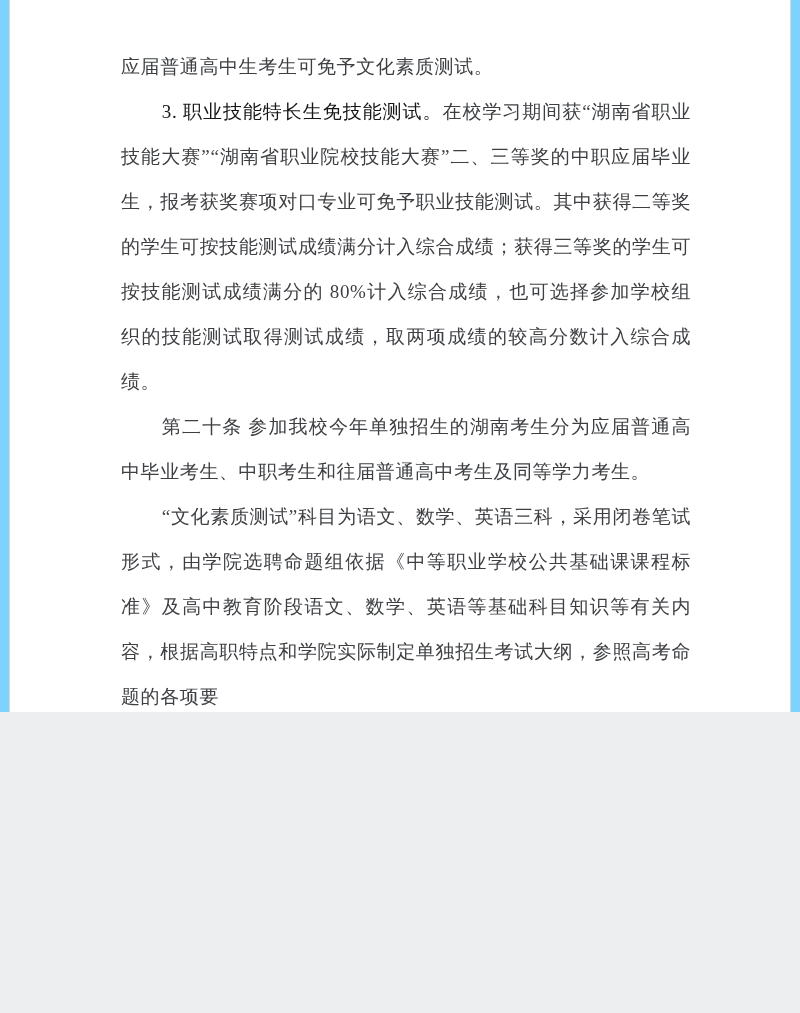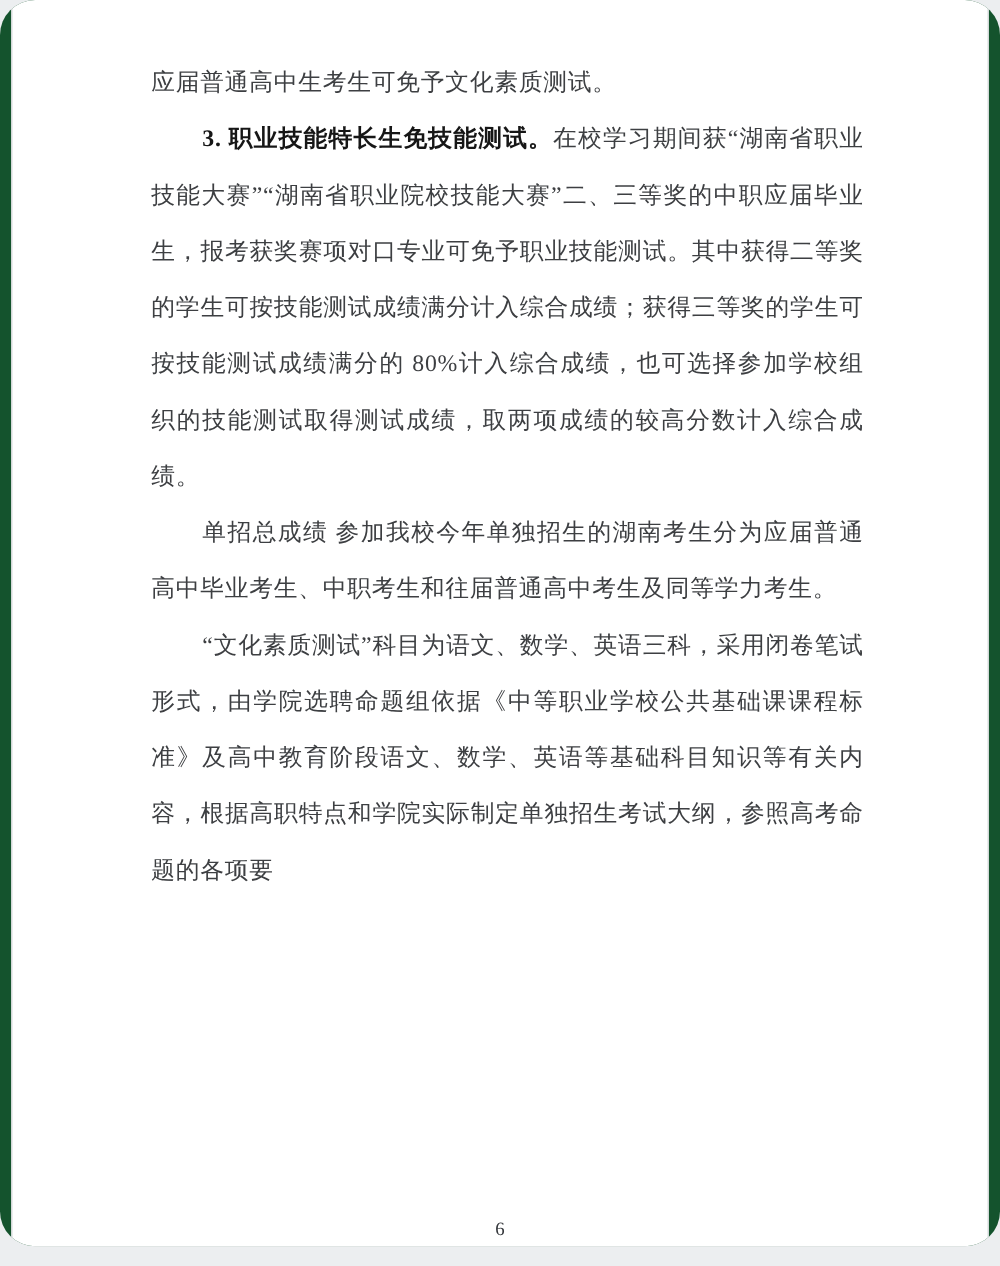--- a/index.html
+++ b/index.html
@@ -4,25 +4,24 @@
 <style>
   * { box-sizing: border-box; }
   html, body {
     margin: 0;
     padding: 0;
     background: #eceef0;
     font-family: "Liberation Serif", serif;
   }
   .viewport {
     width: 800px;
-    height: 997px;
-    background: #14532d;
+    height: 712px;
+    background: #7dd3fc;
     overflow: hidden;
     position: relative;
-    border-radius: 28px;
   }
   .page {
     position: absolute;
     left: 9px;
     top: 0;
     width: 782px;
     height: 1008px;
     background: #ffffff;
     border-left: 1px solid #d7dadd;
     border-right: 1px solid #d7dadd;
@@ -40,21 +39,21 @@
     font-size: 19px;
     line-height: 45px;
     letter-spacing: 0.6px;
     color: #3d3f42;
     text-align: justify;
   }
   .content p.indent {
     text-indent: 2.15em;
   }
   .lead-bold {
-    font-weight: bold;
+    font-weight: normal;
     color: #161616;
   }
   .footer {
     position: absolute;
     bottom: 14px;
     left: 0;
     width: 100%;
     text-align: center;
   }
   .page-number {
@@ -64,20 +63,20 @@
   }
 </style>
 </head>
 <body>
 
 <div class="viewport">
   <div class="page">
     <div class="content">
       <p>应届普通高中生考生可免予文化素质测试。</p>
       <p class="indent"><span class="lead-bold">3. 职业技能特长生免技能测试。</span><span>在校学习期间获“湖南省职业技能大赛”“湖南省职业院校技能大赛”二、三等奖的中职应届毕业生，报考获奖赛项对口专业可免予职业技能测试。其中获得二等奖的学生可按技能测试成绩满分计入综合成绩；获得三等奖的学生可按技能测试成绩满分的 80%计入综合成绩，也可选择参加学校组织的技能测试取得测试成绩，取两项成绩的较高分数计入综合成绩。</span></p>
-      <p class="indent">单招总成绩 参加我校今年单独招生的湖南考生分为应届普通高中毕业考生、中职考生和往届普通高中考生及同等学力考生。</p>
+      <p class="indent">第二十条 参加我校今年单独招生的湖南考生分为应届普通高中毕业考生、中职考生和往届普通高中考生及同等学力考生。</p>
       <p class="indent">“文化素质测试”科目为语文、数学、英语三科，采用闭卷笔试形式，由学院选聘命题组依据《中等职业学校公共基础课课程标准》及高中教育阶段语文、数学、英语等基础科目知识等有关内容，根据高职特点和学院实际制定单独招生考试大纲，参照高考命题的各项要</p>
     </div>
     <div class="footer">
       <span class="page-number">6</span>
     </div>
   </div>
 </div>
 
 </body></html>

